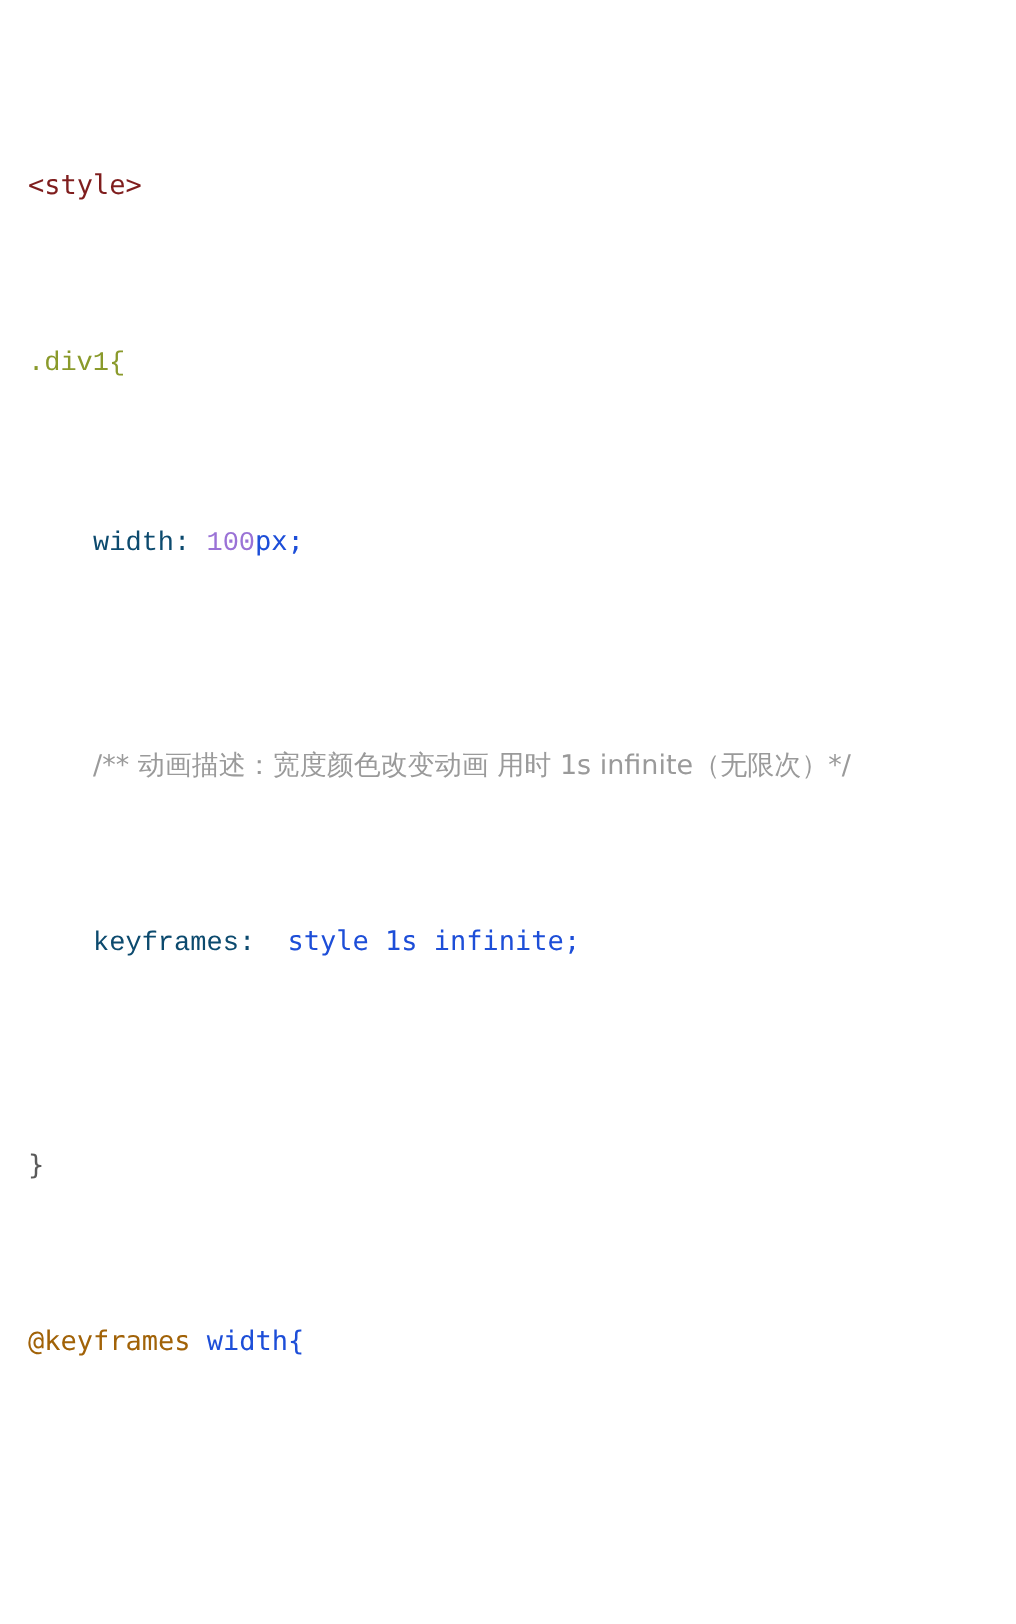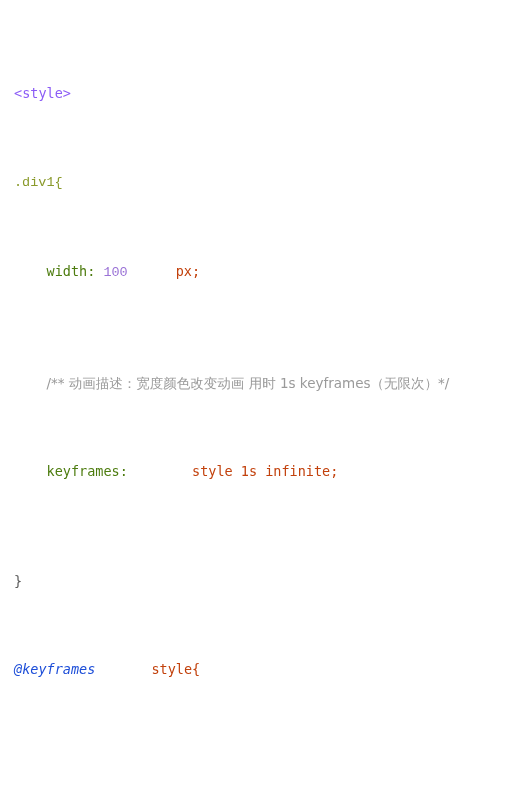--- a/index.html
+++ b/index.html
@@ -17,51 +17,51 @@
     padding: 16px 0 0 14px;
     font-size: 13.5px;
     line-height: 22px;
     white-space: pre;
     color: #24292e;
   }
   .ln {
     white-space: pre;
     min-height: 22px;
   }
-  .tag      { color: #8b5cf6; }
+  .tag      { color: #7f1d1d; }
   .sel      { color: #8a9a2b; font-family: Liberation Mono, monospace; }
-  .prop     { color: #4d7c0f; }
+  .prop     { color: #0c4a6e; font-family: Liberation Mono, monospace; }
   .num      { color: #9a72d6; font-family: Liberation Mono, monospace; }
-  .plain    { color: #c2410c; margin-left: 48px; }
+  .plain    { color: #1d4ed8; }
   .cmt      { color: #9a9a9a; }
-  .atrule   { color: #1d4ed8; font-style: italic; }
+  .atrule   { color: #a16207; }
   .punct    { color: #5a5a5a; }
   .cjk      { font-family: "DejaVu Sans", "Liberation Sans", sans-serif; color: #24292e; }
   .cmt .cjk { color: #9a9a9a; }
 </style>
 </head>
 <body>
 
 <div id="code-block">
 
   <div class="ln"><span class="tag">&lt;style&gt;</span></div>
 
   <div class="ln"><span class="sel">.div1{</span></div>
 
   <div class="ln">    <span class="prop">width</span><span class="prop">: </span><span class="num">100</span><span class="plain">px;</span></div>
 
 
-  <div class="ln cmt">    <span class="cjk">/** 动画描述：宽度颜色改变动画 用时 1s keyframes（无限次）*/</span></div>
+  <div class="ln cmt">    <span class="cjk">/** 动画描述：宽度颜色改变动画 用时 1s infinite（无限次）*/</span></div>
 
   <div class="ln">    <span class="prop">keyframes</span><span class="prop">: </span><span class="plain"> style 1s infinite;</span></div>
 
 
   <div class="ln"><span class="punct">}</span></div>
 
-  <div class="ln"><span class="atrule">@keyframes</span><span class="plain"> style{</span></div>
+  <div class="ln"><span class="atrule">@keyframes</span><span class="plain"> width{</span></div>
 
   
 
   
 
   
 
   
 
   

